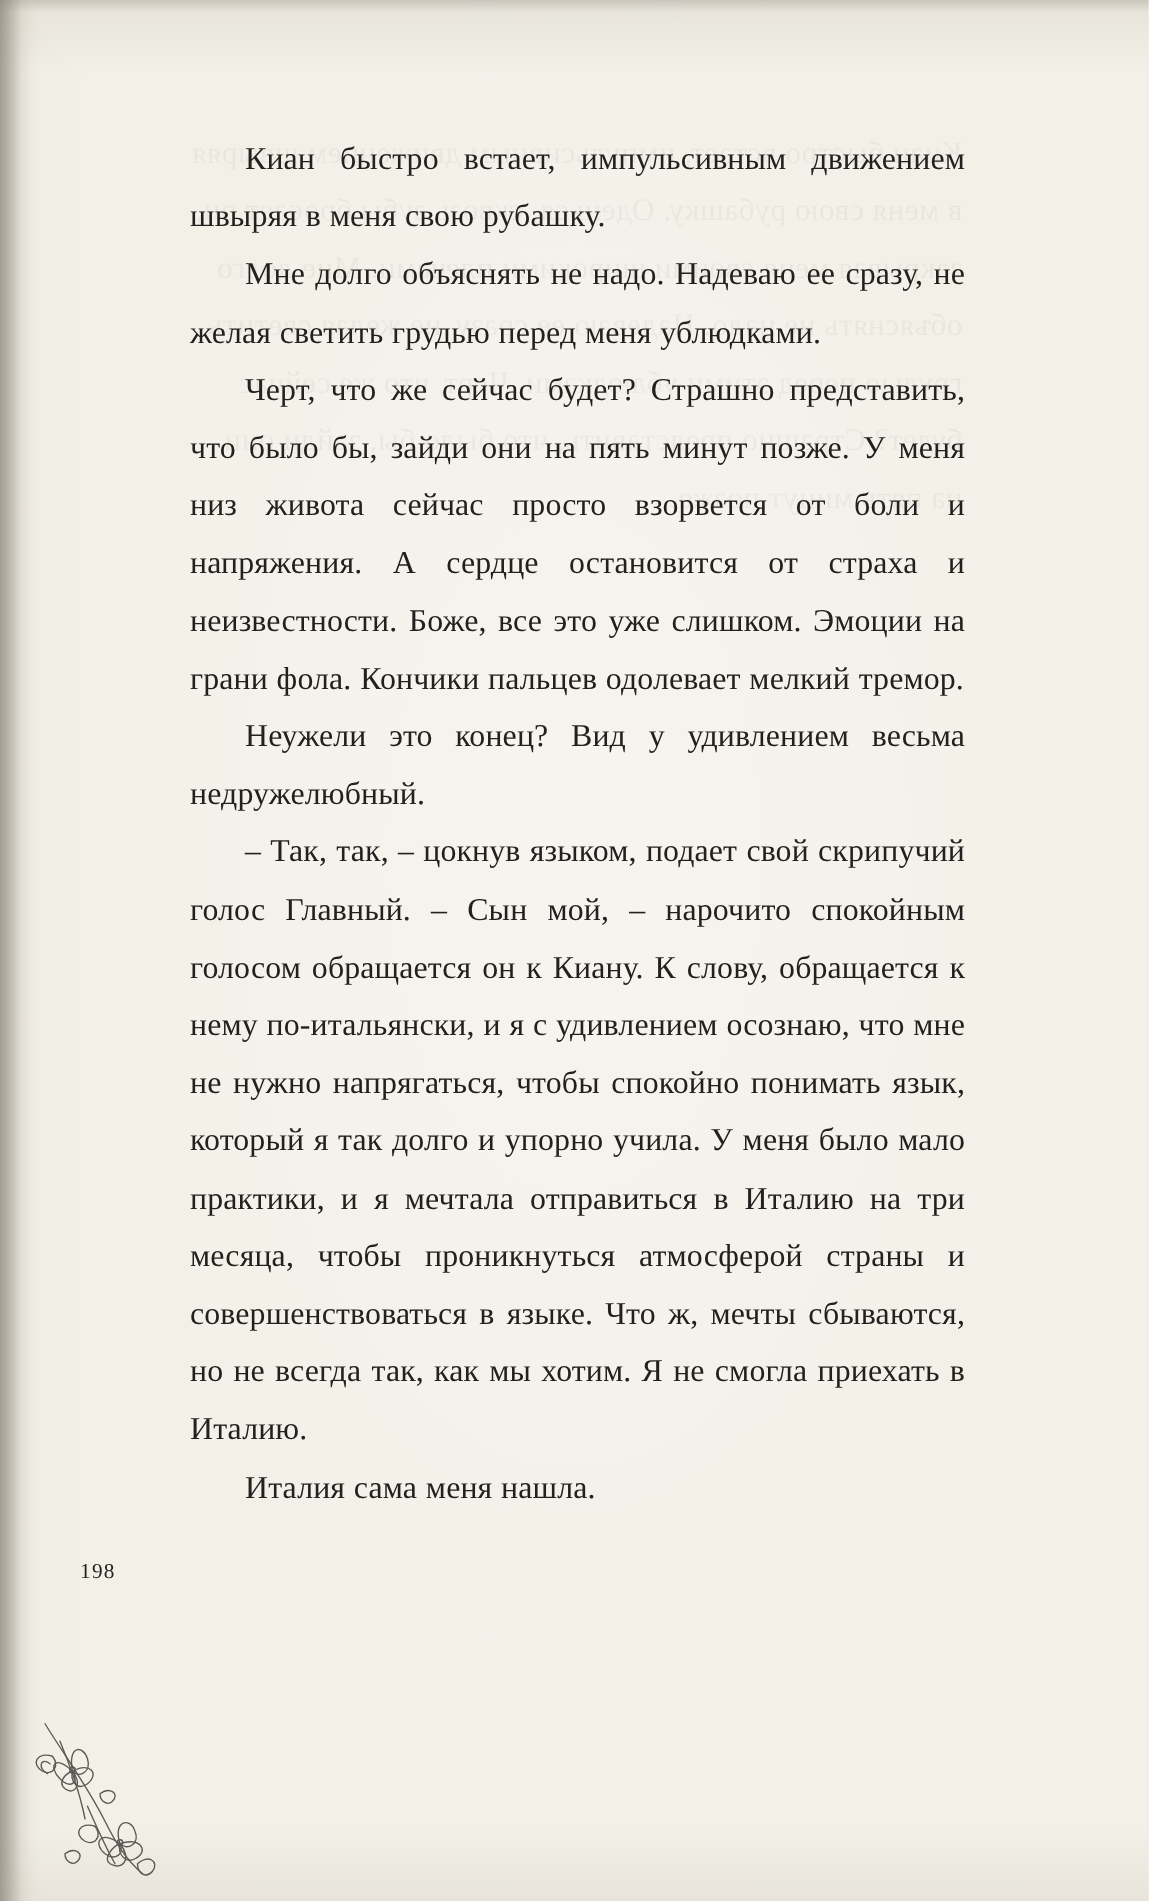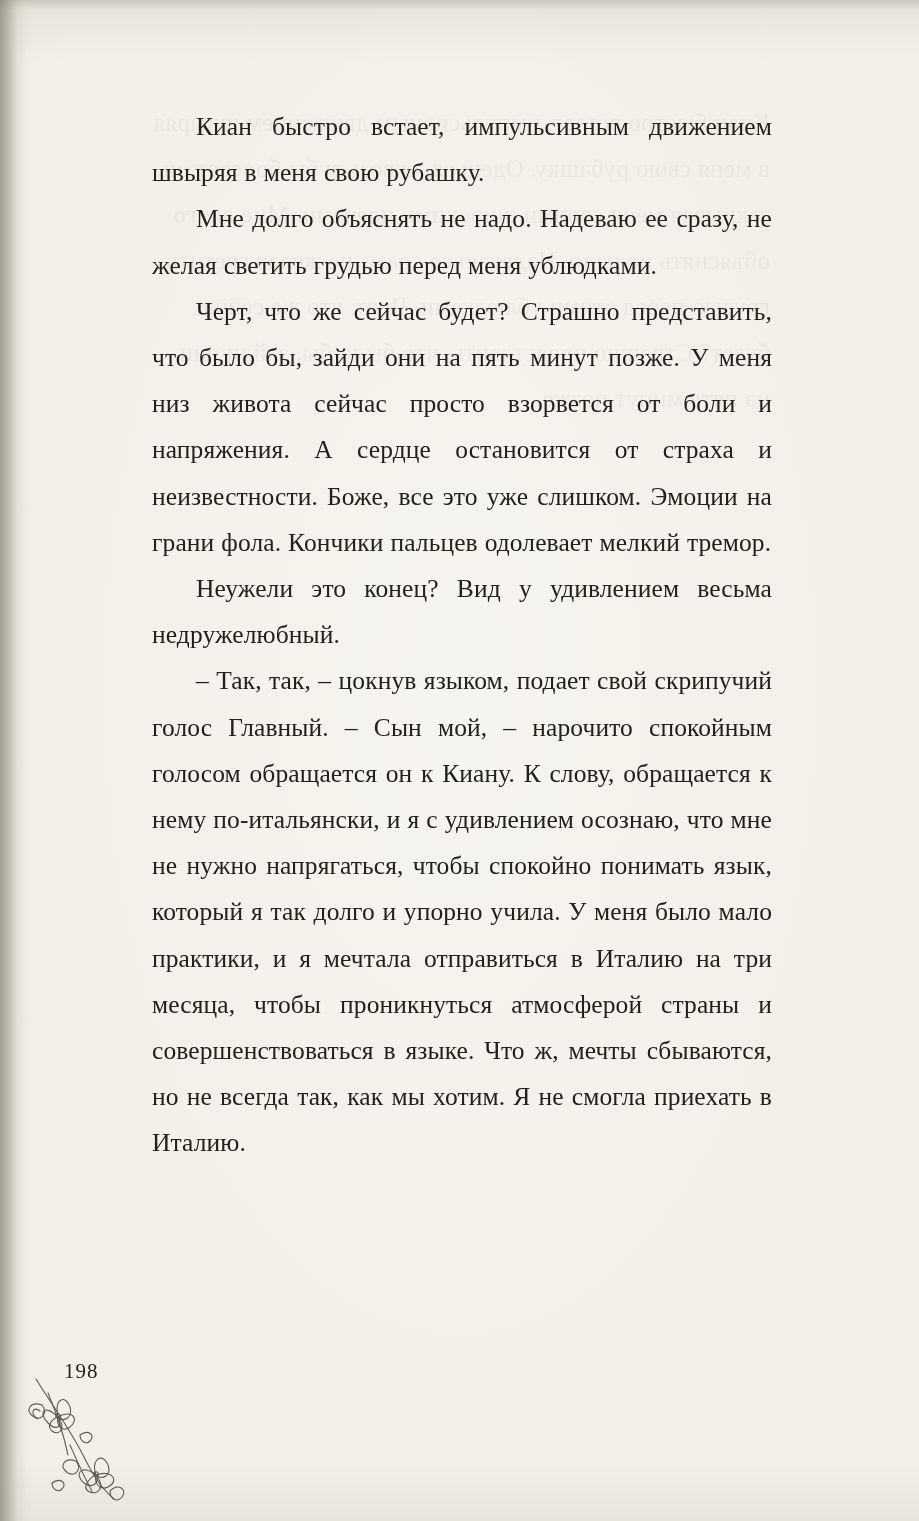--- a/index.html
+++ b/index.html
@@ -55,22 +55,22 @@
     word-spacing: 0.5px;
   }
   .text-block p {
     margin: 0;
     text-indent: 44px;
     hyphens: manual;
   }
   .page-number {
     position: absolute;
     left: 64px;
-    top: 1359px;
-    font-size: 21px;
+    top: 1247px;
+    font-size: 17px;
     color: #23211f;
     letter-spacing: 1px;
   }
   .ornament {
     position: absolute;
     left: 18px;
     top: 1371px;
     width: 124px;
     height: 138px;
     opacity: 0.82;
@@ -100,20 +100,21 @@
   <div class="ghost" aria-hidden="true">
     Киан быстро встает, импульсивным движением швыряя в меня свою рубашку. Оденься, сквозь зубы бросает он, закрывая меня своими широкими плечами. Мне долго объяснять не надо. Надеваю ее сразу, не желая светить грудью перед этими ублюдками. Черт, что же сейчас будет? Страшно представить, что было бы, зайди они на пять минут позже.
   </div>
 
   <div class="text-block">
     <p>Киан быстро встает, импульсивным движением швыряя в меня свою рубашку.</p>
     <p>Мне долго объяснять не надо. Надеваю ее сразу, не желая светить грудью перед меня ублюдками.</p>
     <p>Черт, что же сейчас будет? Страшно представить, что было бы, зайди они на пять минут позже. У меня низ живота сейчас просто взорвется от боли и напряжения. А сердце остановится от страха и неизвестности. Боже, все это уже слишком. Эмоции на грани фола. Кончики пальцев одолевает мелкий тремор.</p>
     <p>Неужели это конец? Вид у удивлением весьма недружелюбный.</p>
     <p>– Так, так, – цокнув языком, подает свой скрипучий голос Главный. – Сын мой, – нарочито спокойным голосом обращается он к Киану. К слову, обращается к нему по-итальянски, и я с удивлением осознаю, что мне не нужно напрягаться, чтобы спокойно понимать язык, который я так долго и упорно учила. У меня было мало практики, и я мечтала отправиться в Италию на три месяца, чтобы проникнуться атмосферой страны и совершенствоваться в языке. Что ж, мечты сбываются, но не всегда так, как мы хотим. Я не смогла приехать в Италию.</p>
+    <p>Италия сама меня нашла.</p>
   </div>
 
   <div class="page-number">198</div>
 
   <div class="ornament">
     <svg viewBox="0 0 124 138" width="124" height="138" xmlns="http://www.w3.org/2000/svg">
       <g fill="none" stroke="#3a3a36" stroke-width="1.1" stroke-linecap="round">
 
         <path d="M18 8 C34 34, 52 58, 66 86 C74 102, 82 116, 96 128"></path>
         <path d="M30 22 C40 46, 46 64, 50 84"></path>

